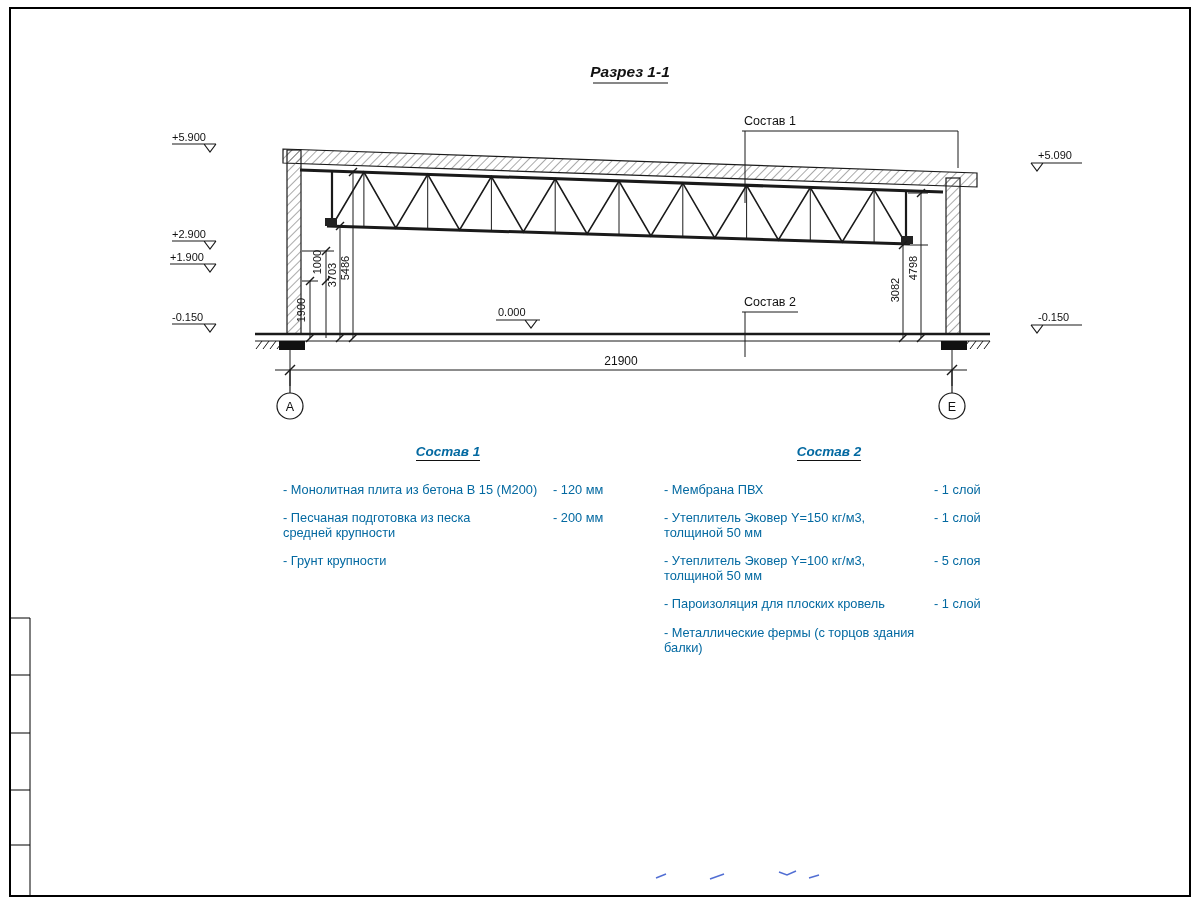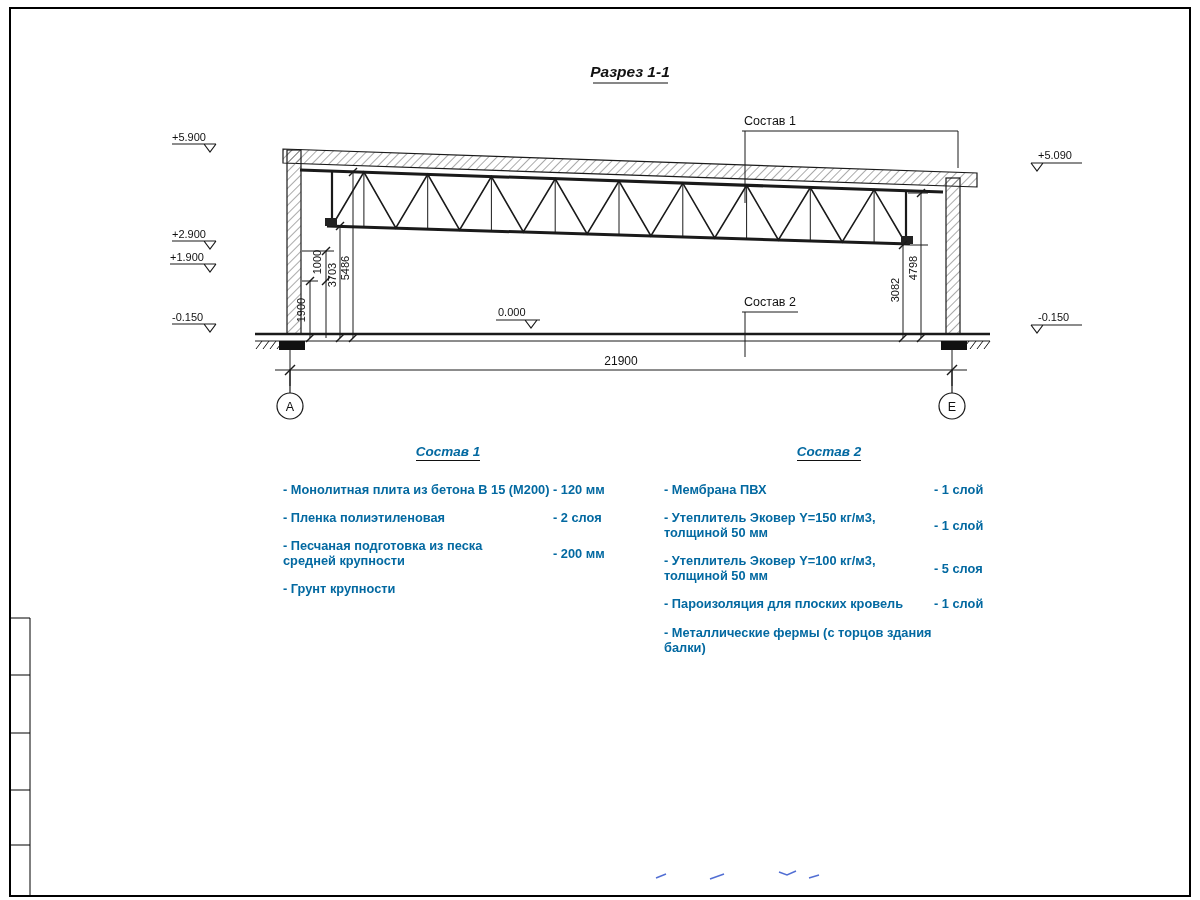--- a/index.html
+++ b/index.html
@@ -12,21 +12,21 @@
   .dimtext-big{font-size:12px;fill:#111;}
   .axis-letter{font-size:12.5px;fill:#111;}
   .callout-text{font-size:12.5px;fill:#111;}
   .title-text{font-size:15.5px;font-style:italic;font-weight:bold;fill:#111;}
   .comp-heading{
     position:absolute;width:330px;text-align:center;
     font-size:13.5px;font-style:italic;font-weight:bold;
   }
   .comp-heading span{border-bottom:1.4px solid #111;padding-bottom:1px;}
   .comp{position:absolute;width:334px;font-size:12.8px;line-height:1.18;}
-  .comp-item{display:flex;align-items:center;margin-bottom:13px;font-weight:bold;}
+  .comp-item{display:flex;align-items:flex-start;margin-bottom:13px;}
   .item-label{flex:1;white-space:pre-line;}
   .item-value{width:64px;white-space:nowrap;}
 </style>
 </head>
 <body>
 
 <div class="sheet">
 
 <svg width="1200" height="900" viewBox="0 0 1200 900">
   <defs>
@@ -186,24 +186,20 @@
 
 <div class="comp-heading" style="left:283px;top:444px">
   <span>Состав 1</span>
 </div>
 <div class="comp" style="left:283px;top:482px">
   <div class="comp-item">
     <span class="item-label">- Монолитная плита из бетона В 15 (М200)</span>
     <span class="item-value">- 120 мм</span>
   </div>
   <div class="comp-item">
-    <span class="item-label">- Пленка полиэтиленовая</span>
-    <span class="item-value">- 2 слоя</span>
-  </div>
-  <div class="comp-item">
     <span class="item-label">- Песчаная подготовка из песка
 средней крупности</span>
     <span class="item-value">- 200 мм</span>
   </div>
   <div class="comp-item">
     <span class="item-label">- Грунт крупности</span>
     <span class="item-value"></span>
   </div>
 </div>
 

